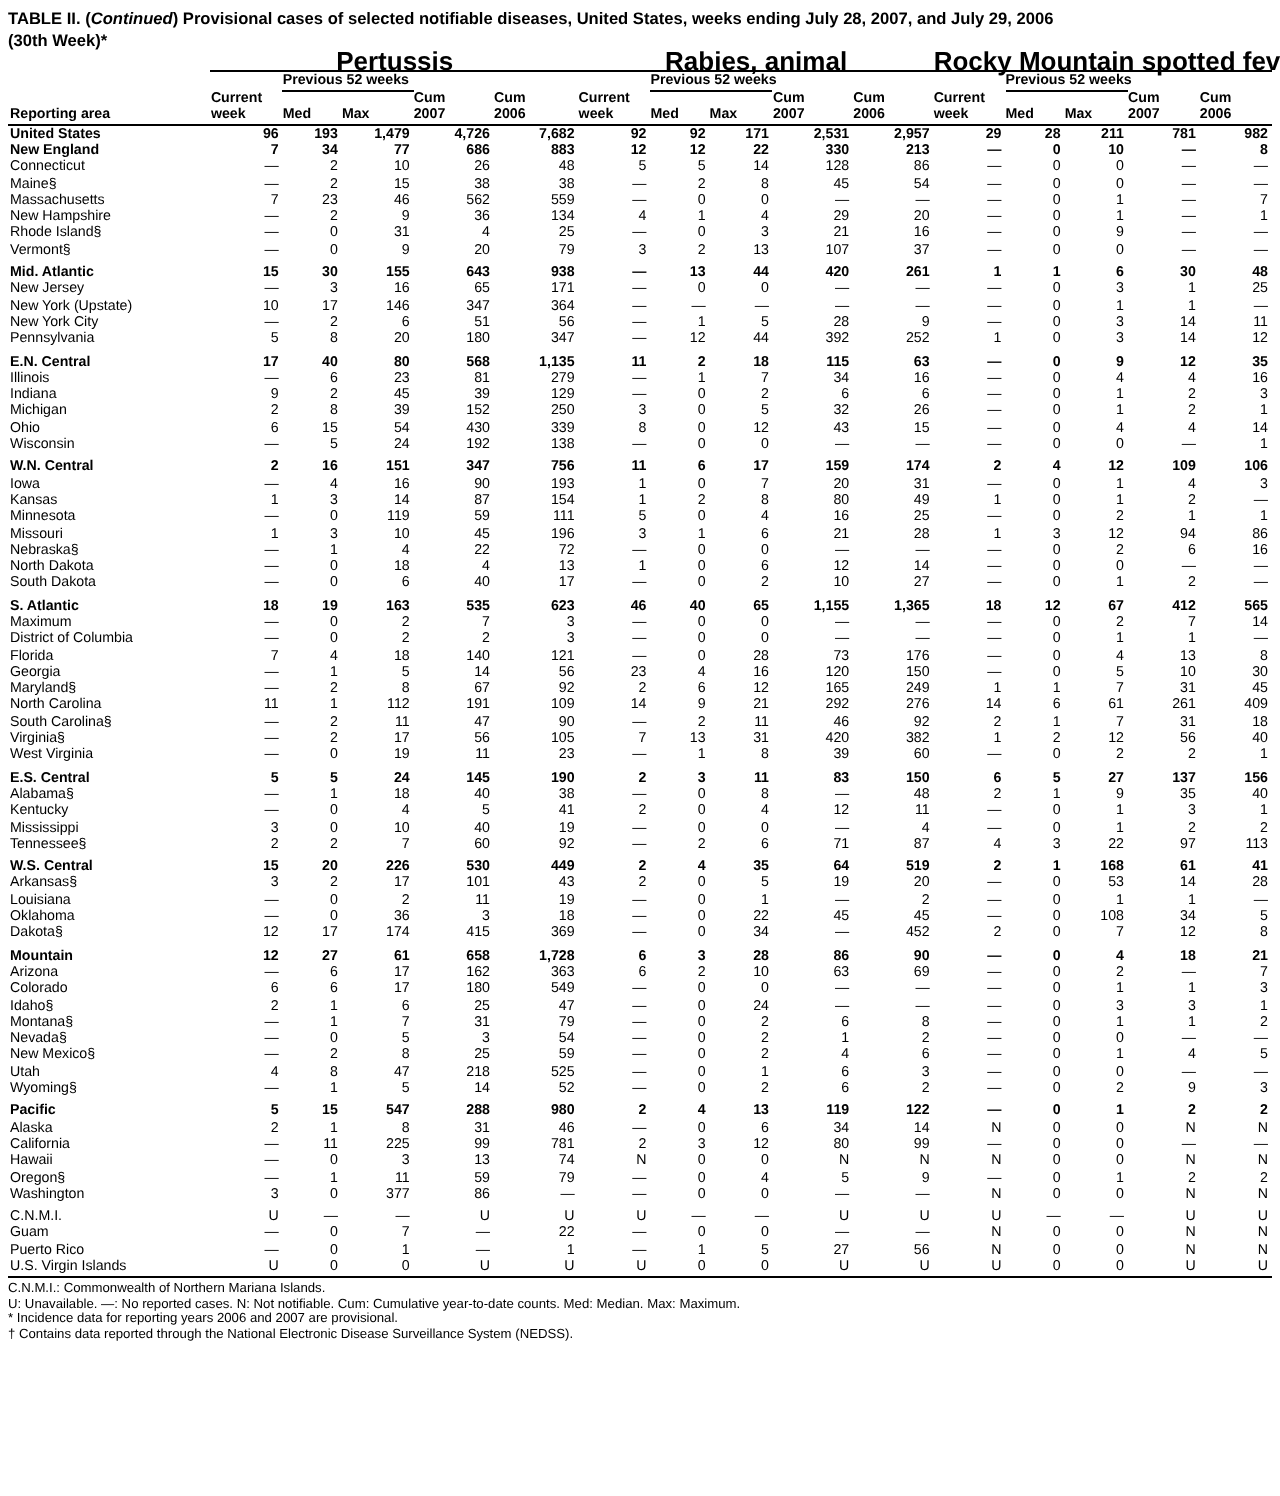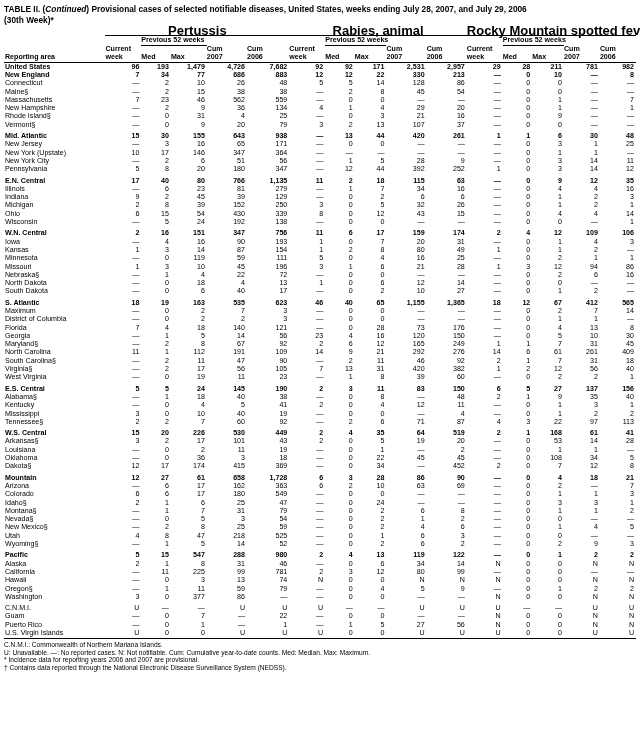--- a/index.html
+++ b/index.html
@@ -413,21 +413,21 @@
           <td class="num">12</td>
         </tr>
         <tr class="sep">
           <td colspan="16"></td>
         </tr>
         <tr class="rowgrp">
           <td class="area">E.N. Central</td>
           <td class="num">17</td>
           <td class="num">40</td>
           <td class="num">80</td>
-          <td class="num">766</td>
+          <td class="num">568</td>
           <td class="num">1,135</td>
           <td class="num">11</td>
           <td class="num">2</td>
           <td class="num">18</td>
           <td class="num">115</td>
           <td class="num">63</td>
           <td class="num">—</td>
           <td class="num">0</td>
           <td class="num">9</td>
           <td class="num">12</td>

